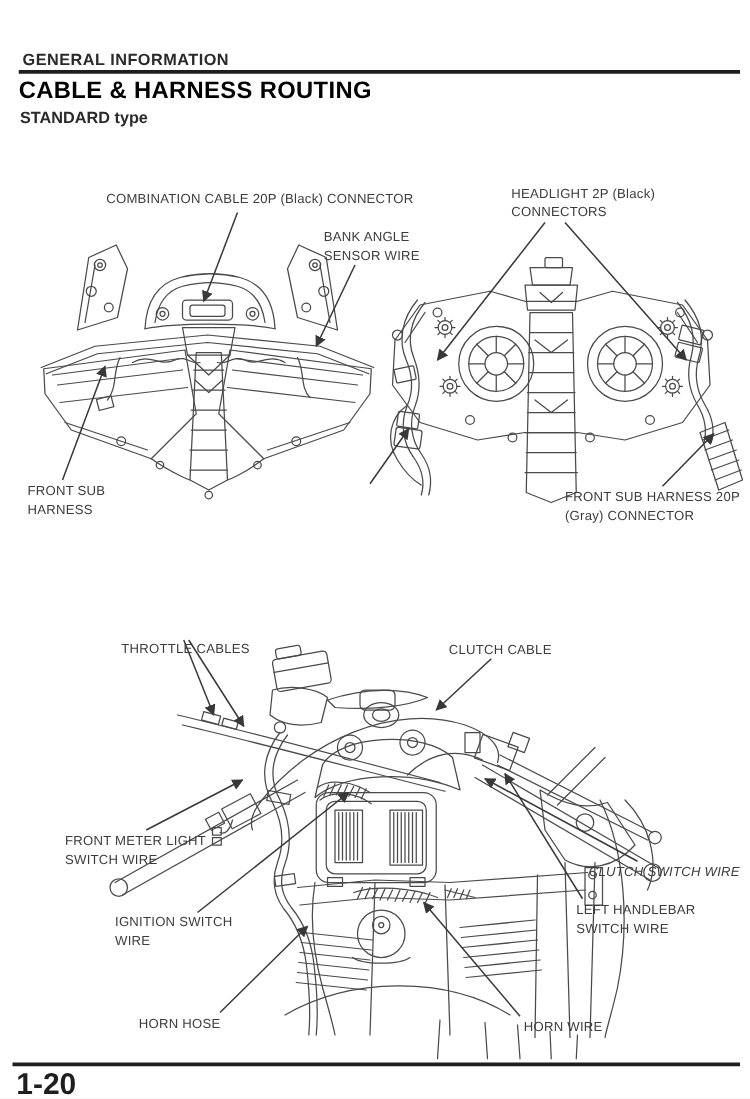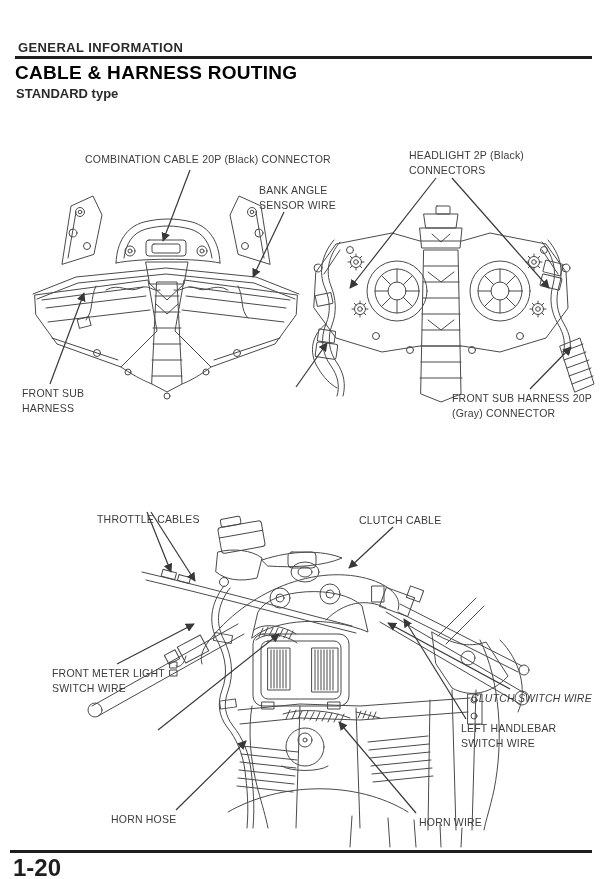--- a/index.html
+++ b/index.html
@@ -317,20 +317,22 @@
   <div class="callout" style="left:409px;top:148px;">HEADLIGHT 2P (Black)
 CONNECTORS</div>
   <div class="callout" style="left:22px;top:386px;">FRONT SUB
 HARNESS</div>
   <div class="callout" style="left:452px;top:391px;">FRONT SUB HARNESS 20P
 (Gray) CONNECTOR</div>
   <div class="callout" style="left:97px;top:512px;">THROTTLE CABLES</div>
   <div class="callout" style="left:359px;top:513px;">CLUTCH CABLE</div>
   <div class="callout" style="left:52px;top:666px;">FRONT METER LIGHT
 SWITCH WIRE</div>
+  <div class="callout" style="left:92px;top:731px;">IGNITION SWITCH
+WIRE</div>
   <div class="callout" style="left:111px;top:812px;">HORN HOSE</div>
   <div class="callout" style="left:419px;top:815px;">HORN WIRE</div>
   <div class="callout" style="left:471px;top:691px;font-style:italic;">CLUTCH SWITCH WIRE</div>
   <div class="callout" style="left:429px;top:721px;margin-left:32px;">LEFT HANDLEBAR
 SWITCH WIRE</div>
 
   <div class="rule rule-bottom"></div>
   <div class="page-number">1-20</div>
 </div>
 

